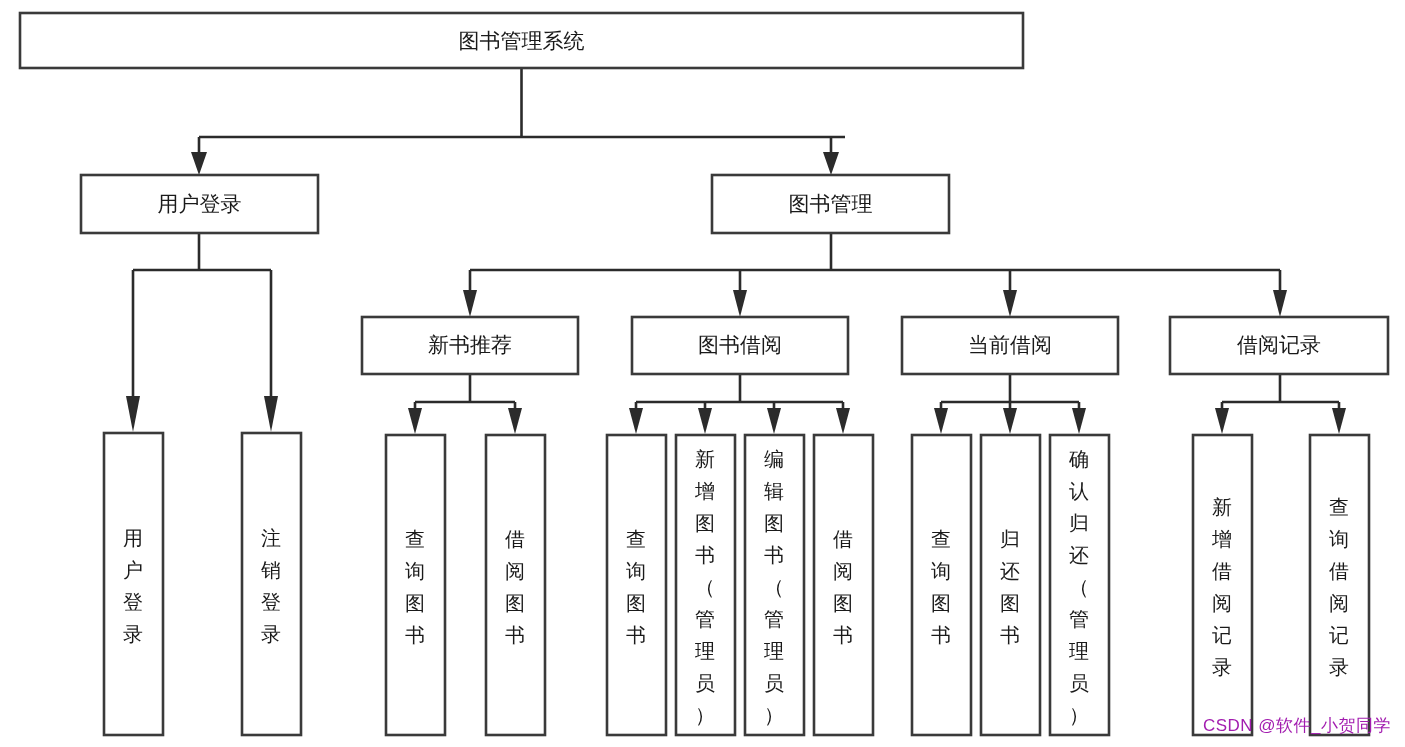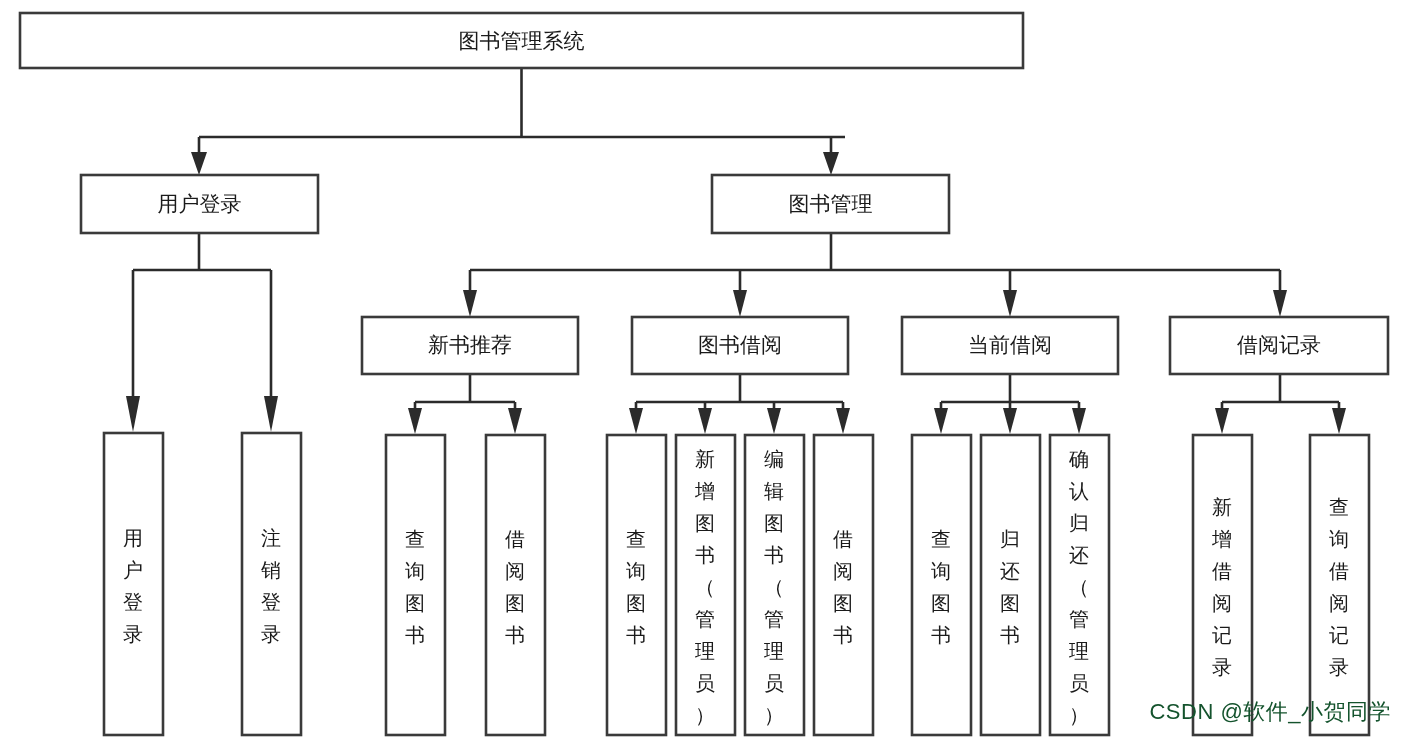--- a/index.html
+++ b/index.html
@@ -50,24 +50,24 @@
   }
   .node-label-v {
     font-family: "Liberation Sans", "DejaVu Sans", sans-serif;
     font-size: 20px;
     fill: #1a1a1a;
     text-anchor: middle;
   }
   .watermark {
     position: absolute;
     right: 14px;
-    bottom: 20px;
-    font-family: "Liberation Sans", "DejaVu Sans", sans-serif;
-    font-size: 22px;
-    color: #14532d;
+    bottom: 10px;
+    font-family: "Liberation Sans", "DejaVu Sans", sans-serif;
+    font-size: 17px;
+    color: #a21caf;
     letter-spacing: 0.5px;
     white-space: nowrap;
     user-select: none;
   }
 </style>
 </head>
 <body>
 
 <div id="stage">
 

